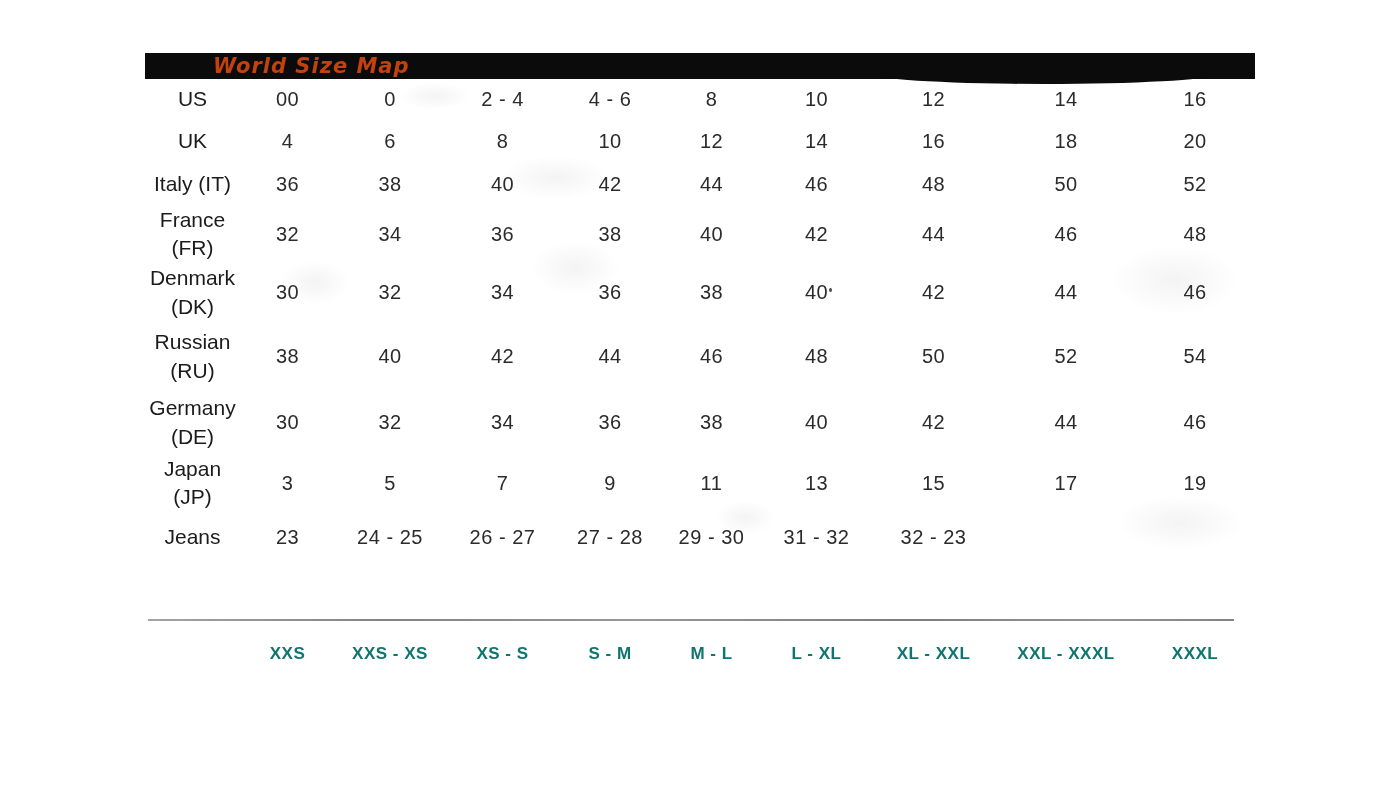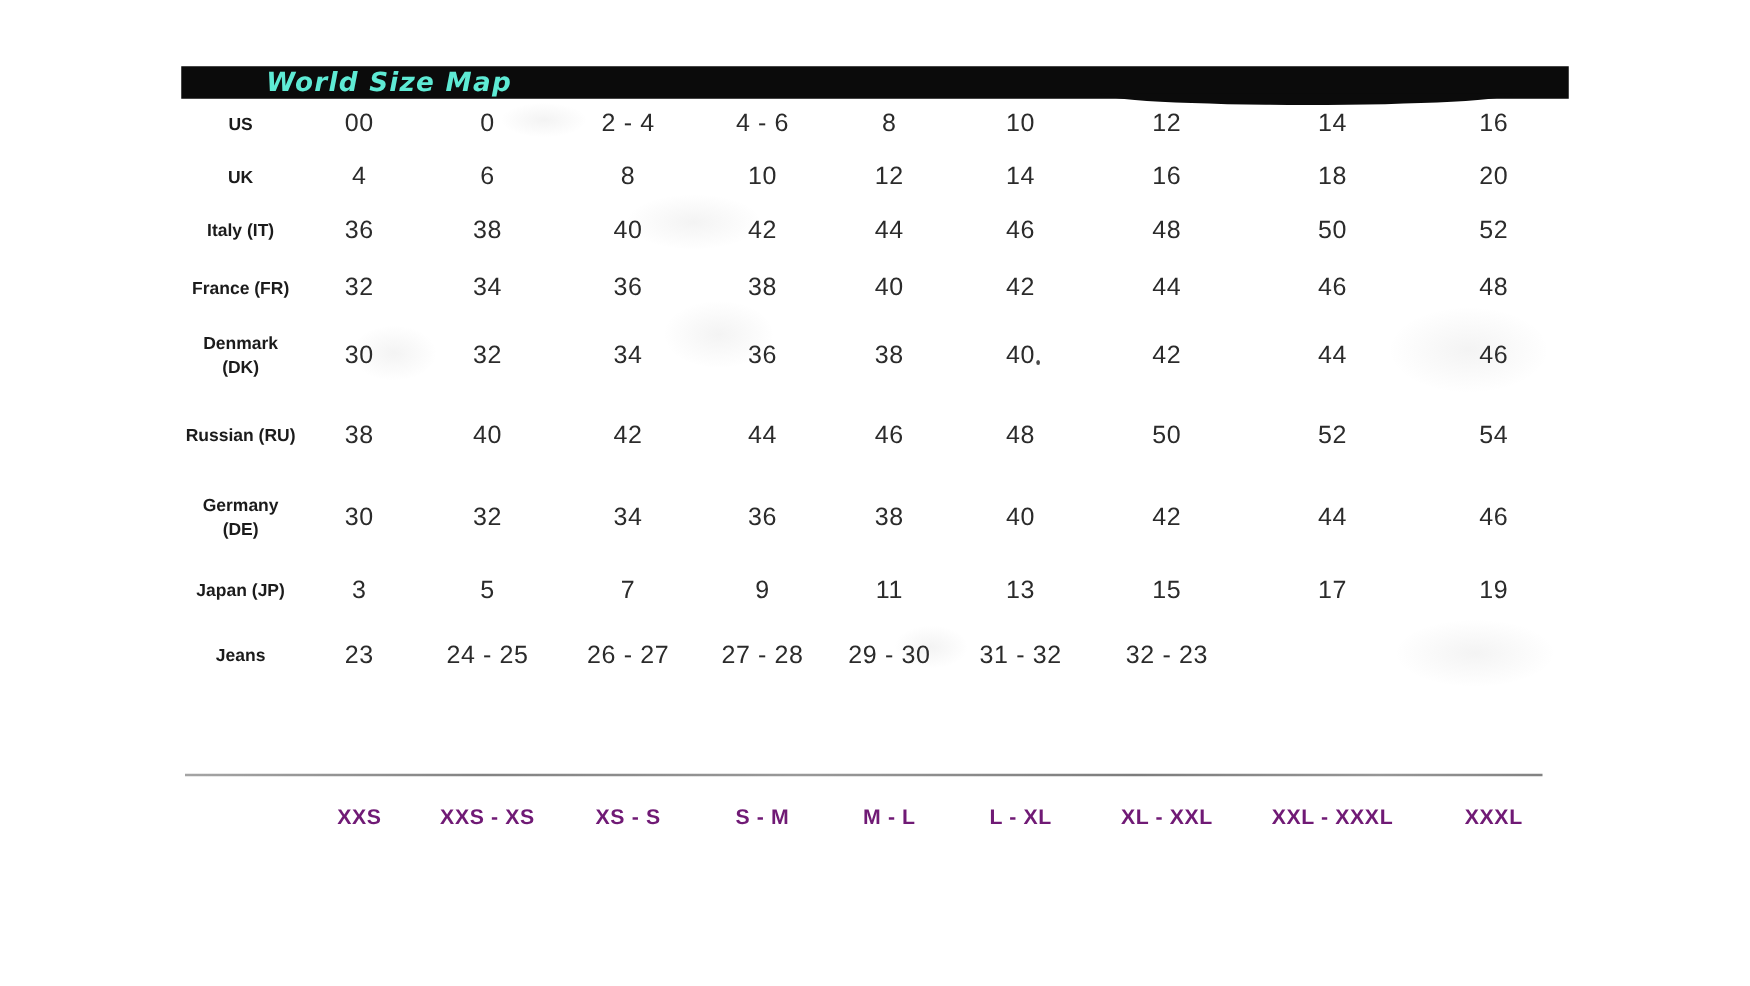--- a/index.html
+++ b/index.html
@@ -2,45 +2,45 @@
 <html><head>
 <meta charset="utf-8">
 <style>
   html,body{margin:0;padding:0;background:#ffffff;}
   .page{
     position:relative;width:1400px;height:789px;background:#ffffff;
     font-family:"Liberation Sans",sans-serif;overflow:hidden;color:#282828;
   }
   .title-bar{
     position:absolute;left:145px;top:53px;width:1110px;height:26px;
-    background:#0b0b0b;color:#5eead4;
+    background:#0b0b0b;color:#c2410c;
   }
   .title-bar .bump{
     position:absolute;left:735px;top:22px;width:330px;height:9px;background:#0b0b0b;
     border-radius:0 0 50% 50% / 0 0 100% 100%;
   }
   .title{
     position:absolute;left:68px;top:0px;line-height:26px;
     font-family:"DejaVu Sans",sans-serif;font-style:italic;font-weight:600;
     font-size:21px;letter-spacing:1px;white-space:nowrap;
   }
   table.size{
     position:absolute;left:145px;border-collapse:collapse;table-layout:fixed;
     width:1110px;
   }
   table.size td, table.size th{
     text-align:center;vertical-align:middle;padding:0;margin:0;
     font-size:20px;font-weight:400;color:#2b2b2b;letter-spacing:0.5px;
   }
   table.size th.rowlabel{
-    font-size:14px;font-weight:700;color:#1b1b1b;line-height:1.35;letter-spacing:0px;
+    font-size:21px;font-weight:400;color:#1b1b1b;line-height:1.35;letter-spacing:0px;
   }
   #main-table{top:79px;}
   #footer-table{top:632px;}
-  #footer-table td{font-weight:700;font-size:17px;color:#701a75;letter-spacing:0.5px;}
+  #footer-table td{font-weight:700;font-size:17px;color:#0f766e;letter-spacing:0.5px;}
   .divider{
     position:absolute;left:148px;top:619px;width:1086px;height:2px;
     background:linear-gradient(90deg,#9a9a9a,#757575 22%,#8d8d8d 45%,#6e6e6e 70%,#8a8a8a 88%,#747474);
     opacity:0.9;
   }
   .smudge{
     position:absolute;pointer-events:none;
     background:radial-gradient(ellipse at center, rgba(60,60,60,0.06), rgba(60,60,60,0) 70%);
   }
   .dot{

